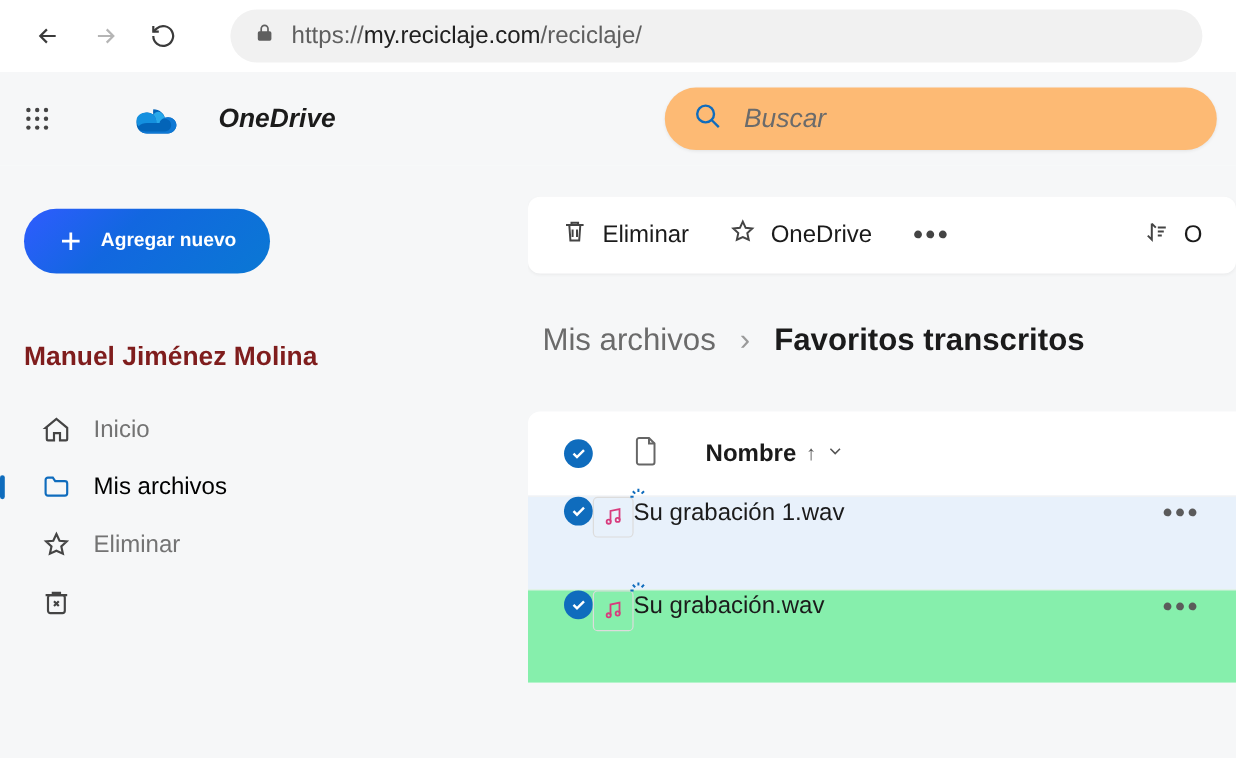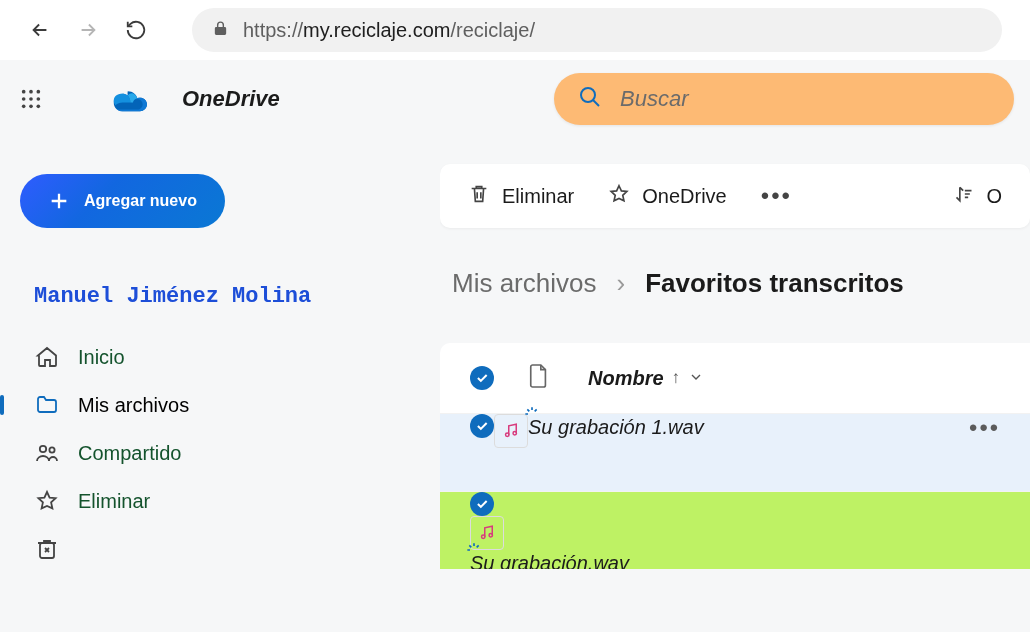--- a/index.html
+++ b/index.html
@@ -105,32 +105,31 @@
     background:linear-gradient(135deg,#2f5cff 0%,#1267e0 40%,#0a78d4 100%);
     color:#fff;
     display:inline-flex;
     align-items:center;
     gap:14px;
     font-size:16px;
     font-weight:600;
     border:none;
   }
   .user-name {
-    font-size:22px;font-weight:600;color:#1d4ed8;
-    margin:56px 0 24px 14px;
-    font-family:Liberation Mono, monospace;
+    font-size:22px;font-weight:600;color:#7f1d1d;
+    margin:56px 0 24px 0;
   }
   .nav-list { list-style:none; }
   .nav-item {
     display:flex;
     align-items:center;
     gap:18px;
     padding:12px 14px;
     font-size:20px;
-    color:#14532d;
+    color:#737373;
     position:relative;
   }
   .nav-item .nav-icon { width:26px;color:#444;display:flex;align-items:center;justify-content:center;}
   .nav-item.active { color:#000; }
   .nav-item.active .nav-icon { color:#0f6cbd;}
   .nav-item.active::before {
     content:"";
     position:absolute;
     left:-20px;
     top:14px;bottom:14px;
@@ -171,21 +170,20 @@
     margin-bottom:44px;
   }
   .breadcrumb .crumb-muted { color:#6b6b6b; }
   .breadcrumb .crumb-sep { color:#9a9a9a; }
   .breadcrumb .crumb-current { font-weight:700;color:#1b1b1b; }
 
   .file-area {
     background:#fff;
     border-radius:10px 0 0 0;
     overflow:hidden;
-    font-style:italic;
   }
   .file-header {
     height:70px;
     display:flex;align-items:center;
     padding:0 30px;
     gap:34px;
   }
   .check-circle {
     width:24px;height:24px;border-radius:50%;
     background:#0f6cbd;
@@ -202,21 +200,21 @@
   .sort-arrow { color:#555;font-size:17px;}
   .chevron-down { color:#555;}
 
   .file-row {
     height:78px;
     display:flex;
     padding:0 30px;
     background:#e8f1fb;
     border-top:1px solid #f2f2f2;
   }
-  .file-row.alt { background:#bef264;flex-direction:column; }
+  .file-row.alt { background:#86efac; }
   .file-thumb {
     width:34px;height:34px;
     border:1px solid #dcdcdc;
     border-radius:4px;
     display:flex;align-items:center;justify-content:center;
     color:#d83b7d;
     flex-shrink:0;
   }
   .file-name-wrap {
     display:flex;align-items:flex-start;flex-direction:column;
@@ -322,30 +320,20 @@
         <span class="nav-icon">
           <svg width="24" height="24" viewBox="0 0 24 24" fill="none" stroke="currentColor" stroke-width="1.8">
               <path d="M3 6a2 2 0 0 1 2-2h4l2 3h8a2 2 0 0 1 2 2v8a2 2 0 0 1-2 2H5a2 2 0 0 1-2-2V6z"></path>
             </svg>
         </span>
         <span>Mis archivos</span>
       </li>
       <li class="nav-item">
         <span class="nav-icon">
           <svg width="24" height="24" viewBox="0 0 24 24" fill="none" stroke="currentColor" stroke-width="1.8">
-              <circle cx="8" cy="8" r="3.2"></circle>
-              <circle cx="17" cy="9" r="2.6"></circle>
-              <path d="M2 20c0-3 3-5 6-5s6 2 6 5M14 20c0-2.2 2-4 4-4s4 1.8 4 4"></path>
-            </svg>
-        </span>
-        <span>Compartido</span>
-      </li>
-      <li class="nav-item">
-        <span class="nav-icon">
-          <svg width="24" height="24" viewBox="0 0 24 24" fill="none" stroke="currentColor" stroke-width="1.8">
               <path d="M12 3l2.6 5.6 6 .6-4.5 4.2 1.3 6L12 16.9 6.6 19.4l1.3-6L3.4 9.2l6-.6L12 3z"></path>
             </svg>
         </span>
         <span>Eliminar</span>
       </li>
       <li class="nav-item">
         <span class="nav-icon">
           <svg width="24" height="24" viewBox="0 0 24 24" fill="none" stroke="currentColor" stroke-width="1.8">
               <rect x="5" y="6" width="14" height="15" rx="2"></rect>
               <path d="M9 6V4h6v2M3 6h18"></path>

